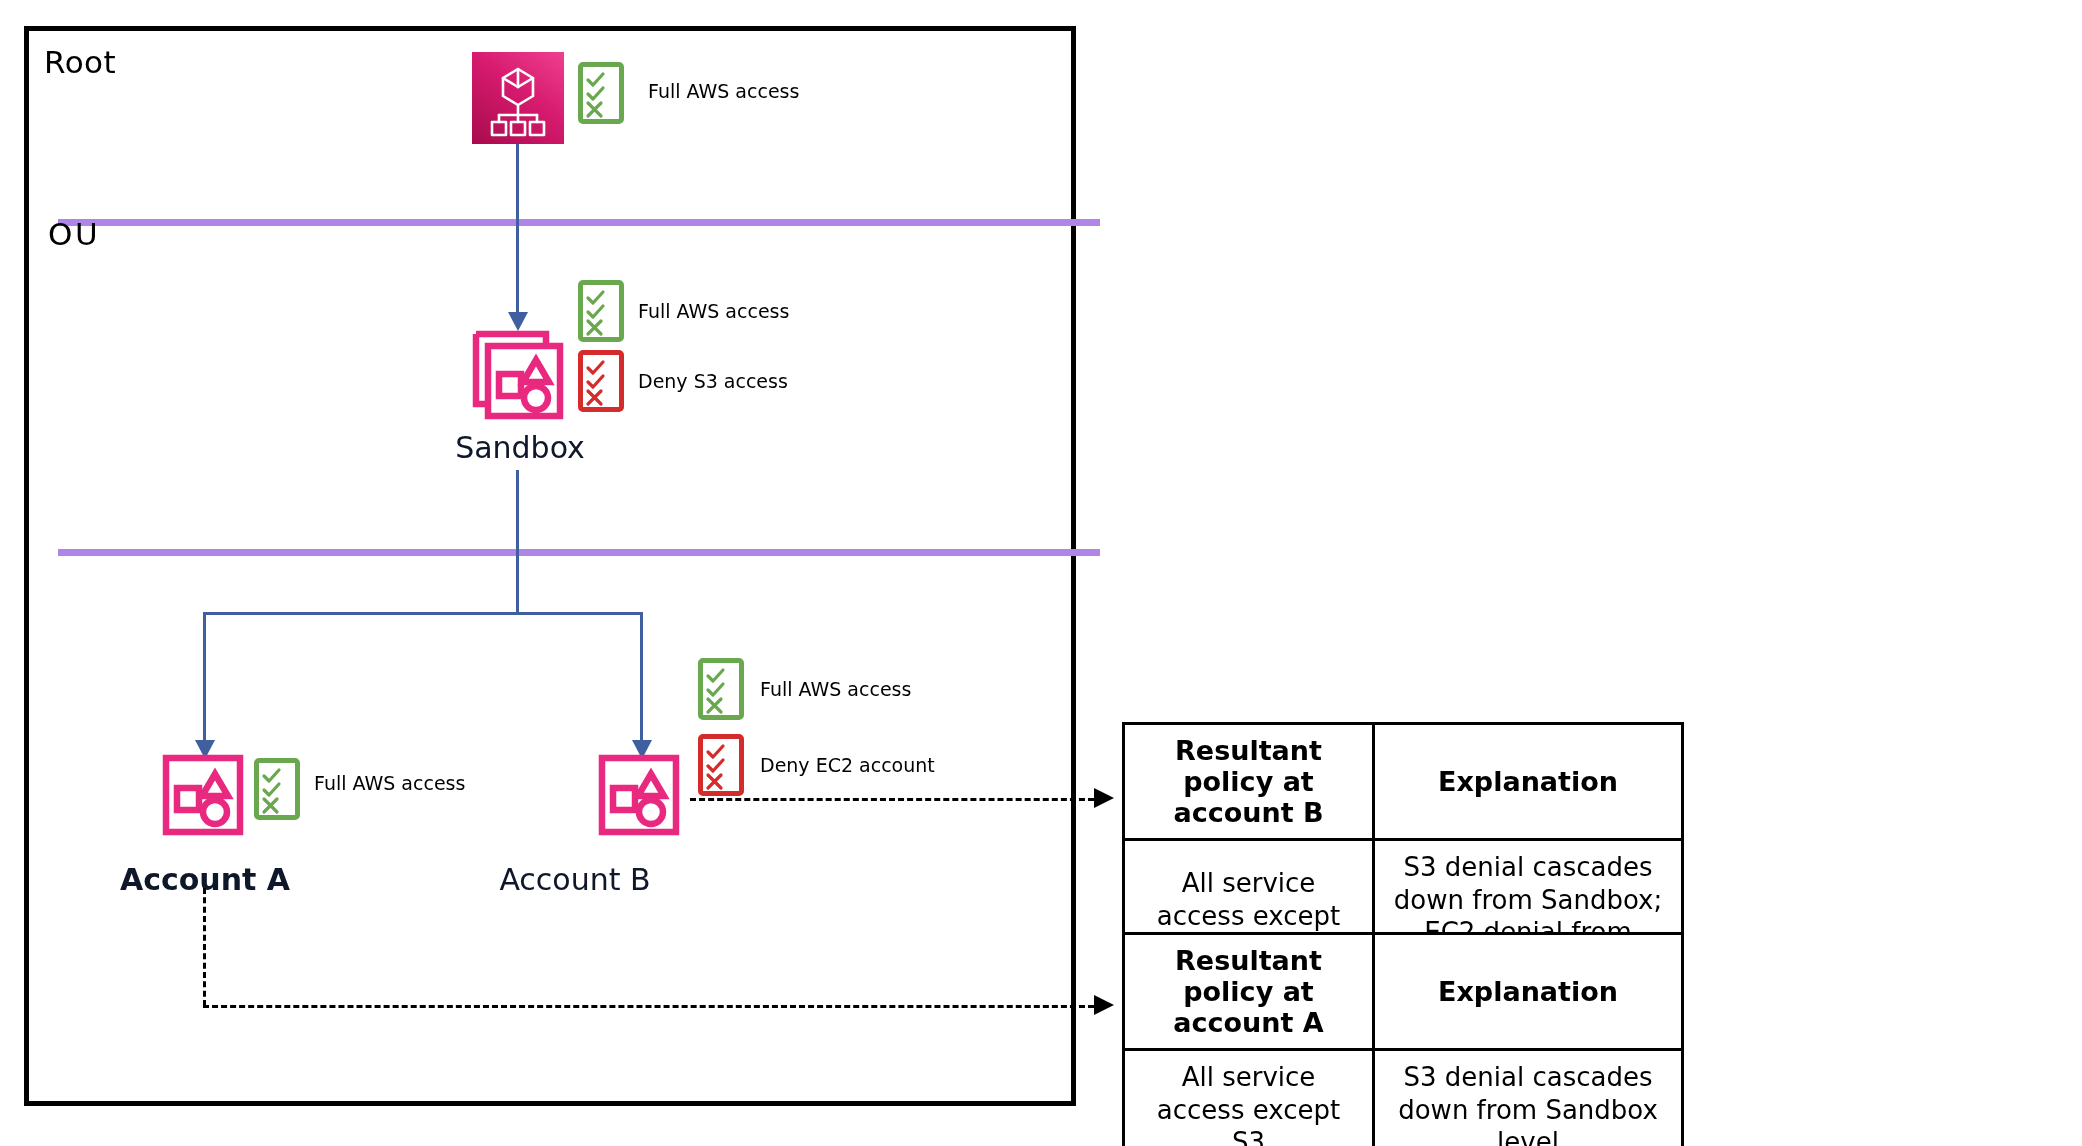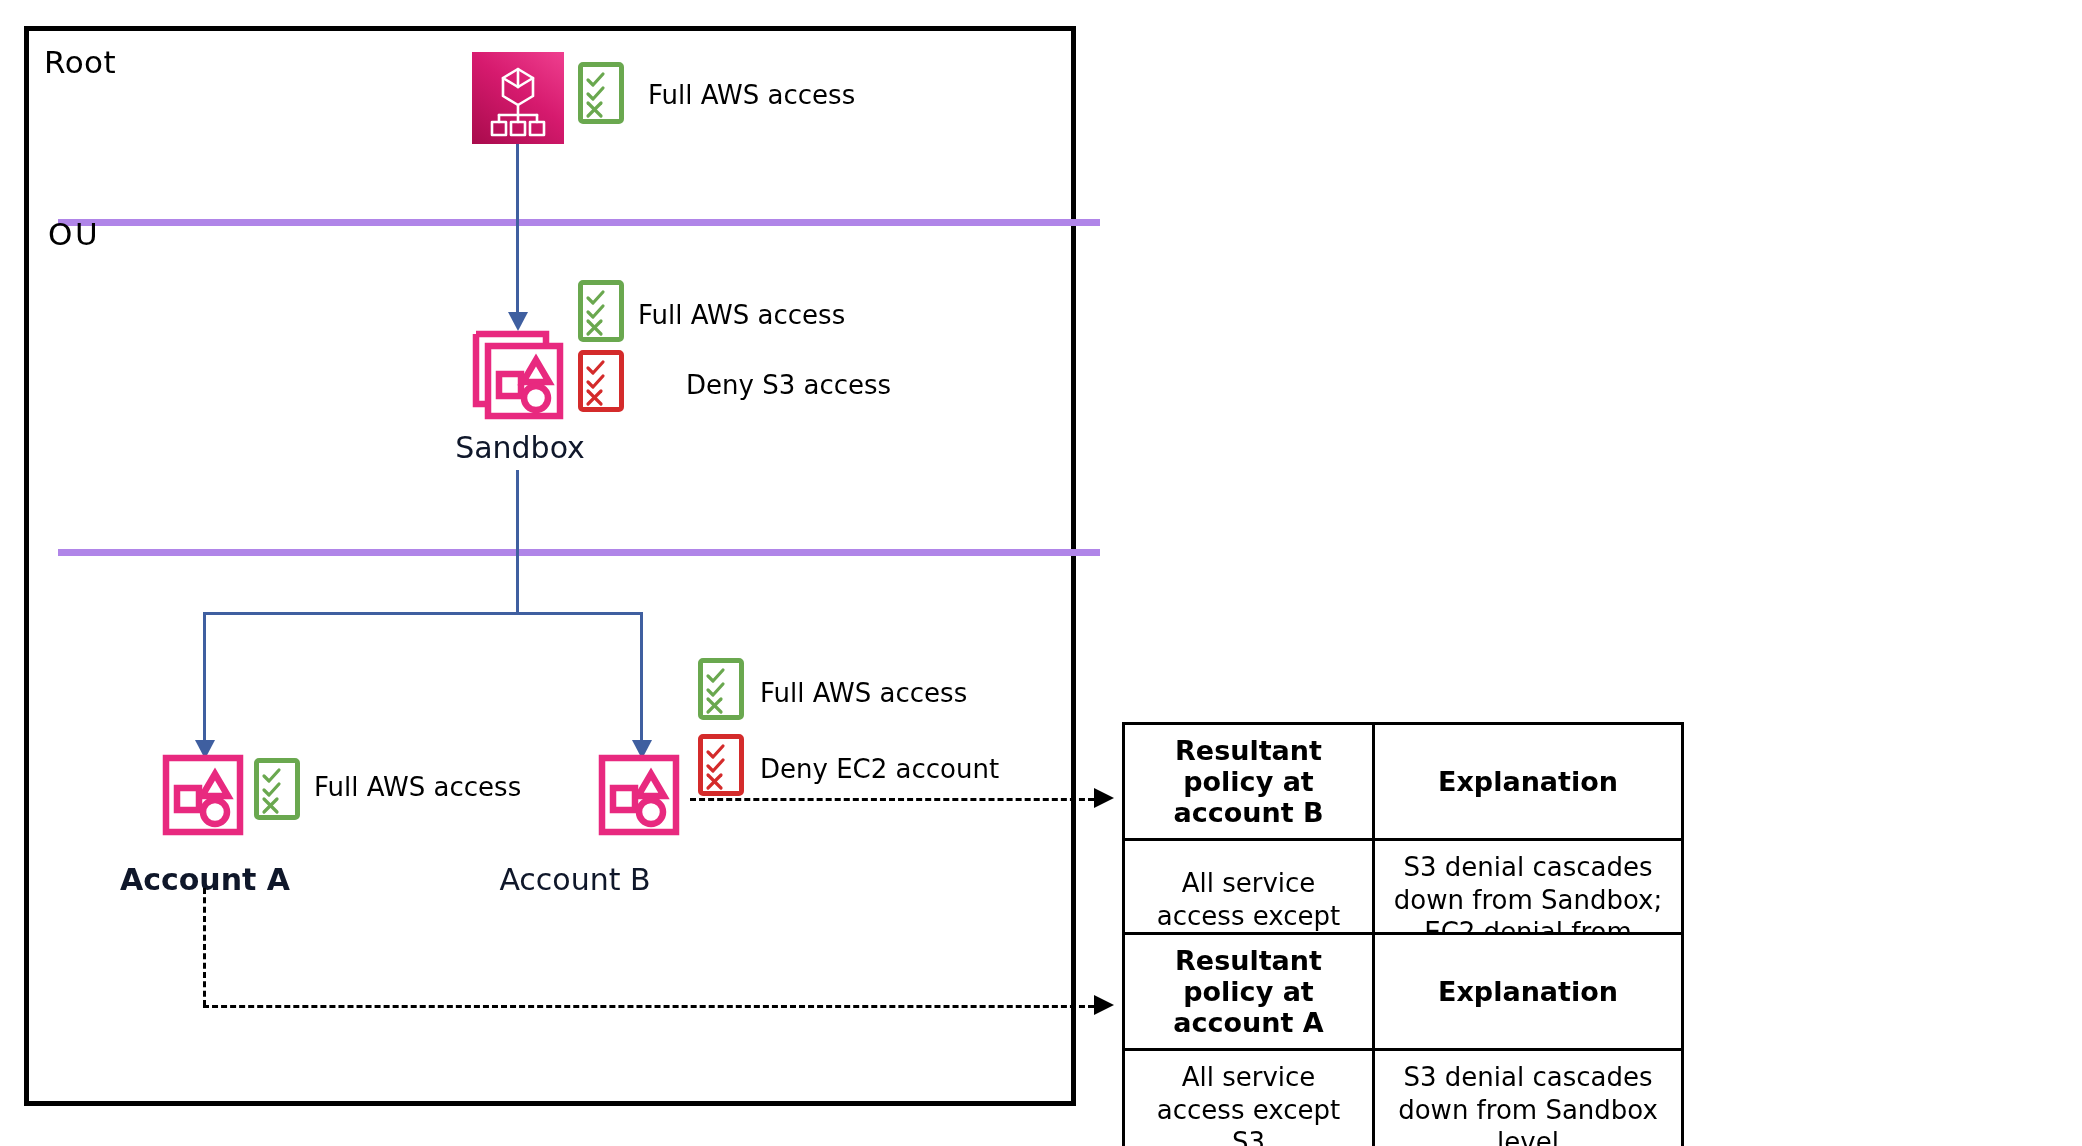--- a/index.html
+++ b/index.html
@@ -87,21 +87,21 @@
     height: 62px;
     border: 5px solid #6aa84f;
     border-radius: 5px;
     background: #ffffff;
     box-sizing: border-box;
   }
   .policy-badge.deny { border-color: #d42b2b; }
 
   .policy-text {
     position: absolute;
-    font-size: 26px;
+    font-size: 19px;
     color: #000000;
     white-space: nowrap;
   }
 
   
   .connector {
     position: absolute;
     background: #3f5fa0;
   }
   .connector-v { width: 3px; }
@@ -236,21 +236,21 @@
   <div class="policy-badge deny" style="left:578px; top:350px;">
     <svg width="36" height="52" viewBox="0 0 36 52" style="display:block;margin:0 auto;" aria-hidden="true">
       <g fill="none" stroke="#d42b2b" stroke-width="3.2" stroke-linecap="round" stroke-linejoin="round">
         <path d="M5 13 L10 18 L20 7"></path>
         <path d="M5 27 L10 32 L20 21"></path>
         <path d="M5 36 L18 49"></path>
         <path d="M18 36 L5 49"></path>
       </g>
     </svg>
   </div>
-  <div class="policy-text" style="left:638px; top:370px;margin-left:48px;">Deny S3 access</div>
+  <div class="policy-text" style="left:638px; top:370px;">Deny S3 access</div>
 
   <div class="connector connector-v" style="left:516px; top:470px; height:144px;"></div>
   <div class="connector connector-h" style="left:203px; top:612px; width:440px;"></div>
   <div class="connector connector-v" style="left:203px; top:612px; height:132px;"></div>
   <div class="connector connector-v" style="left:640px; top:612px; height:132px;"></div>
   <svg style="position:absolute; left:193px; top:738px;" width="24" height="22" aria-hidden="true">
     <polygon points="12,21 2,2 22,2" fill="#3f5fa0"></polygon>
   </svg>
   <svg style="position:absolute; left:630px; top:738px;" width="24" height="22" aria-hidden="true">
     <polygon points="12,21 2,2 22,2" fill="#3f5fa0"></polygon>

